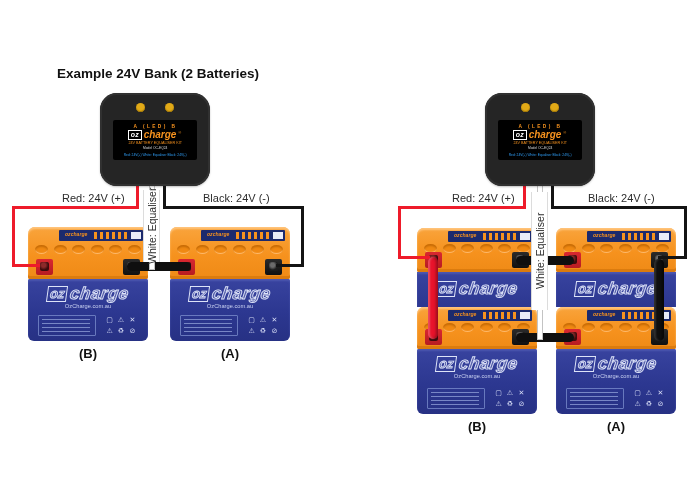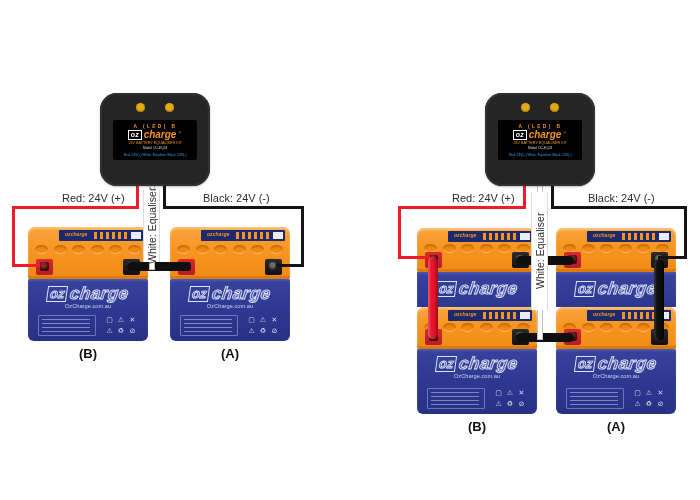--- a/index.html
+++ b/index.html
@@ -78,20 +78,21 @@
   .cert{width:34%;display:grid;grid-template-columns:repeat(3,1fr);align-items:center;justify-items:center;
         color:#d4daf4;font-size:7px;line-height:8px;}
 
   .stack{position:absolute;width:120px;z-index:2;}
 </style>
 </head>
 <body>
 
 <div class="stage">
 
+  <div class="title" style="left:158px;top:66px">Example 24V Bank (2 Batteries)</div>
 
   <div class="wire red" style="left:136px;top:184px;width:3px;height:25px"></div>
   <div class="wire red" style="left:12px;top:206px;width:127px;height:3px"></div>
   <div class="wire red" style="left:12px;top:206px;width:3px;height:61px"></div>
   <div class="wire red" style="left:12px;top:264px;width:28px;height:3px"></div>
   <div class="wire blk" style="left:163px;top:184px;width:3px;height:25px"></div>
   <div class="wire blk" style="left:163px;top:206px;width:141px;height:3px"></div>
   <div class="wire blk" style="left:301px;top:206px;width:3px;height:61px"></div>
   <div class="wire blk" style="left:276px;top:264px;width:28px;height:3px"></div>
   <div class="wire wht" style="left:149px;top:184px;width:4px;height:84px"></div>

